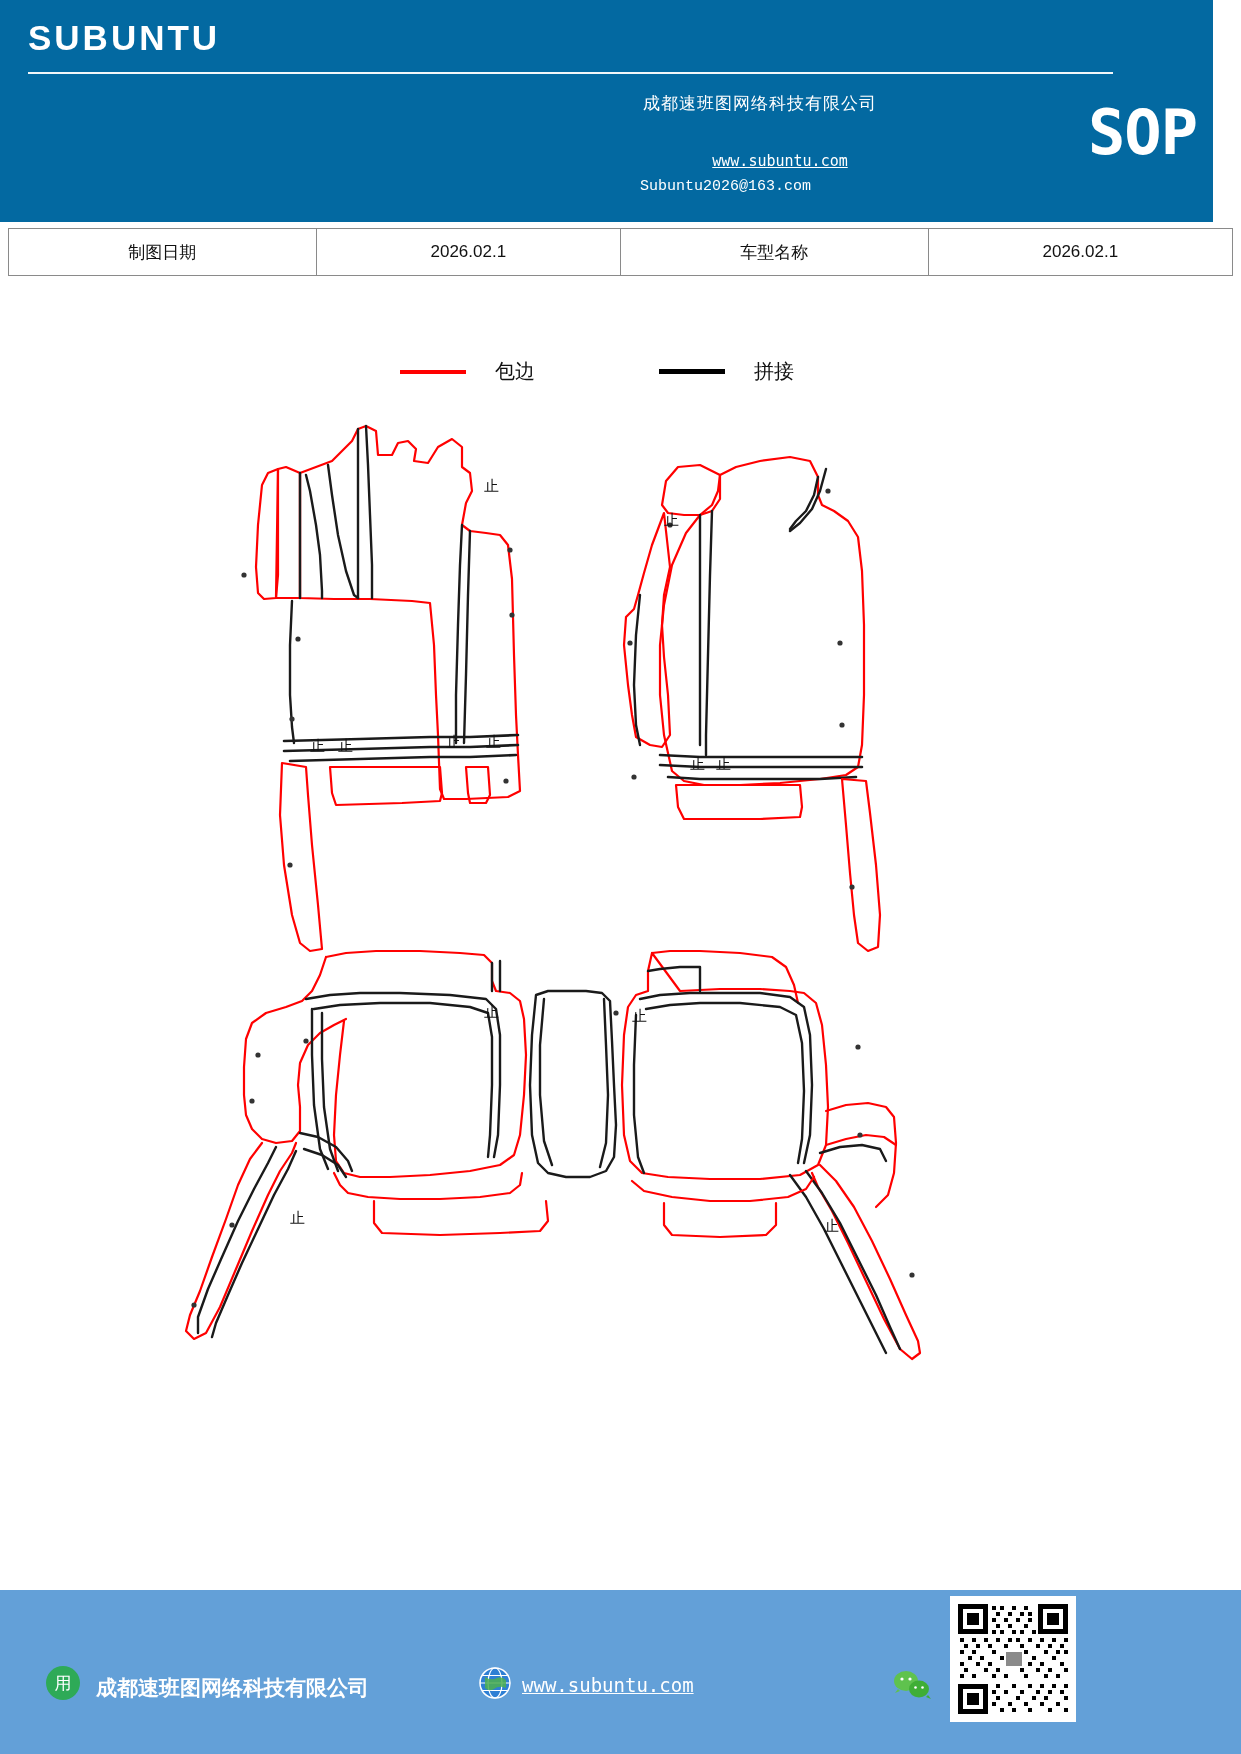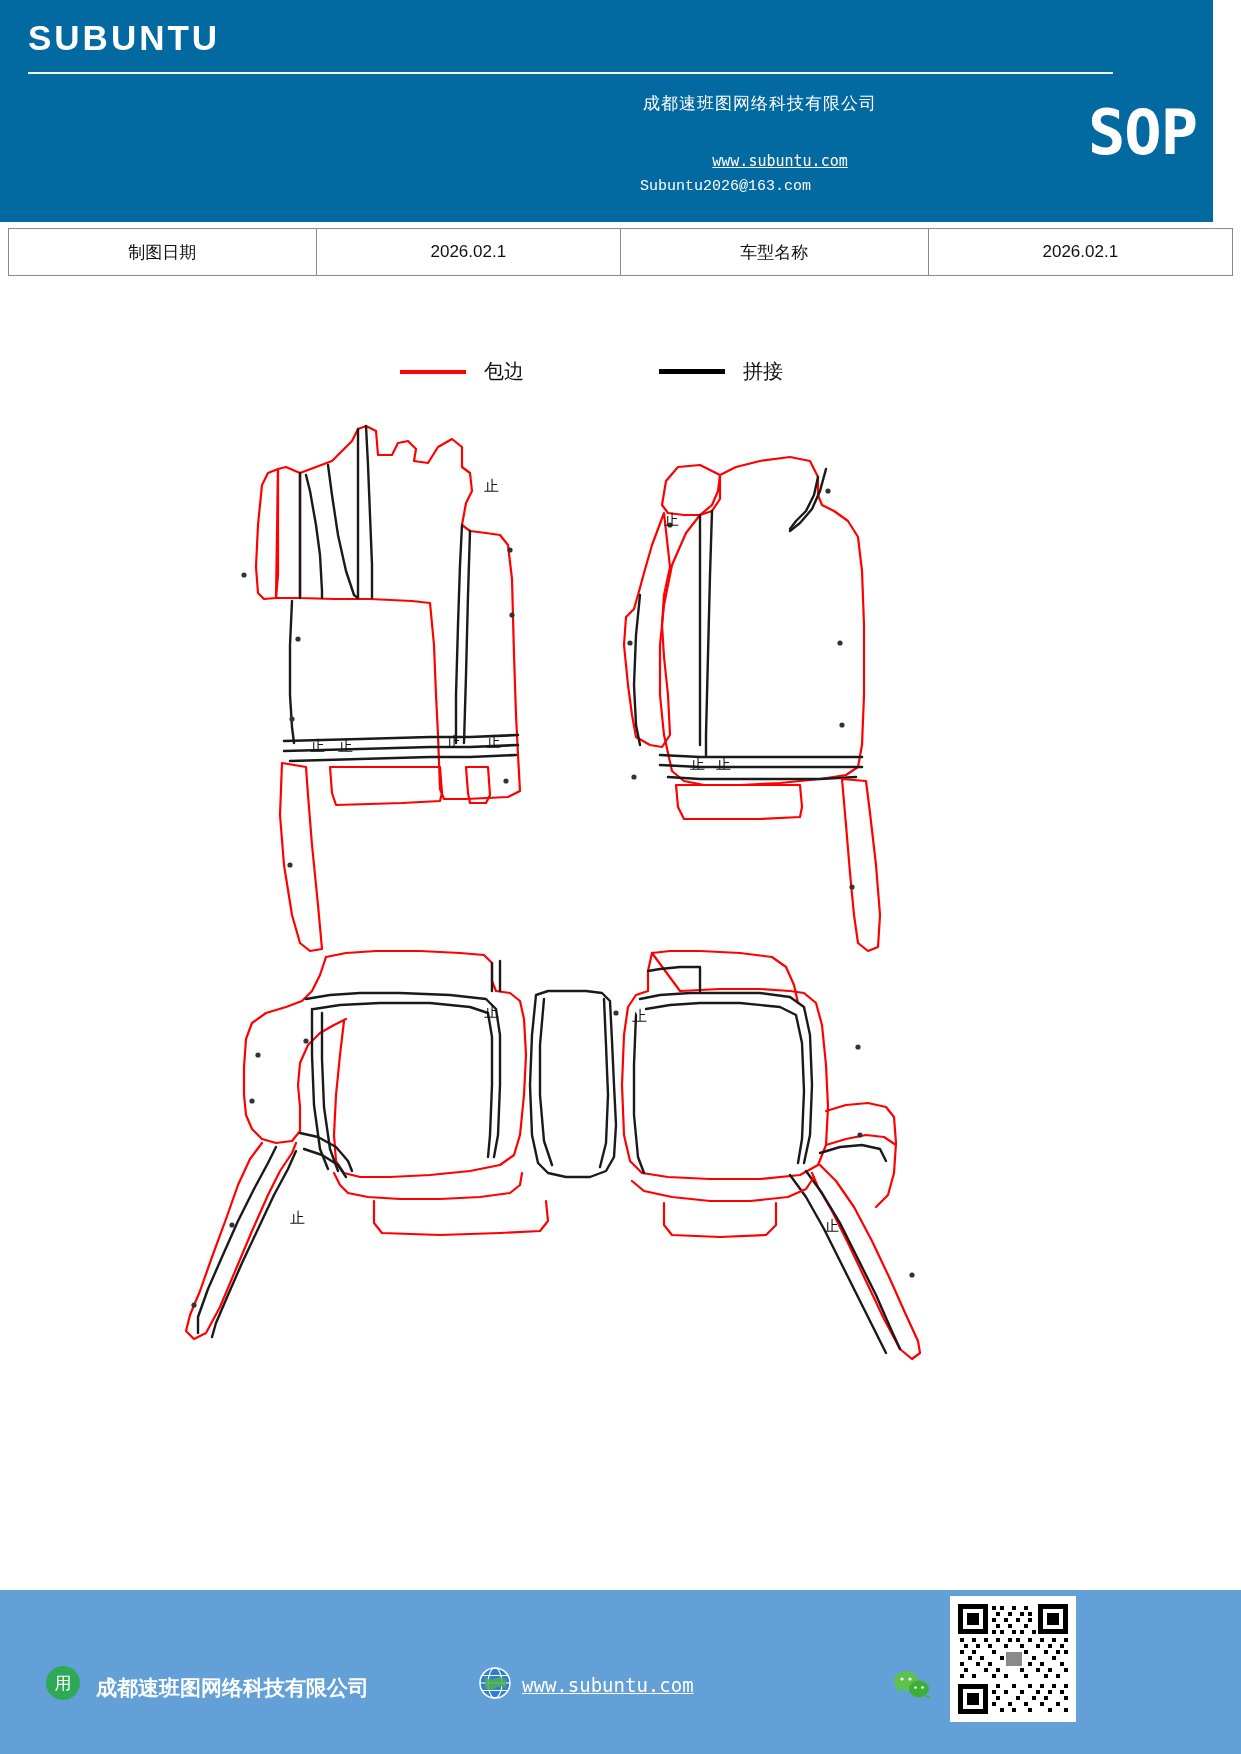--- a/index.html
+++ b/index.html
@@ -115,21 +115,21 @@
   .legend {
     position: absolute;
     left: 0; top: 358px;
     width: 1241px;
     height: 32px;
   }
   .legend-group {
     position: absolute;
     display: flex;
     align-items: center;
-    gap: 18px;
+    gap: 29px;
   }
   .legend-group.g1 { left: 400px; top: 0; }
   .legend-group.g2 { left: 659px; top: 0; }
   .legend-line {
     display: block;
     width: 66px;
     height: 4px;
   }
   .legend-line.red { background: #ff0000; }
   .legend-line.black { background: #000000; height: 5px; }

